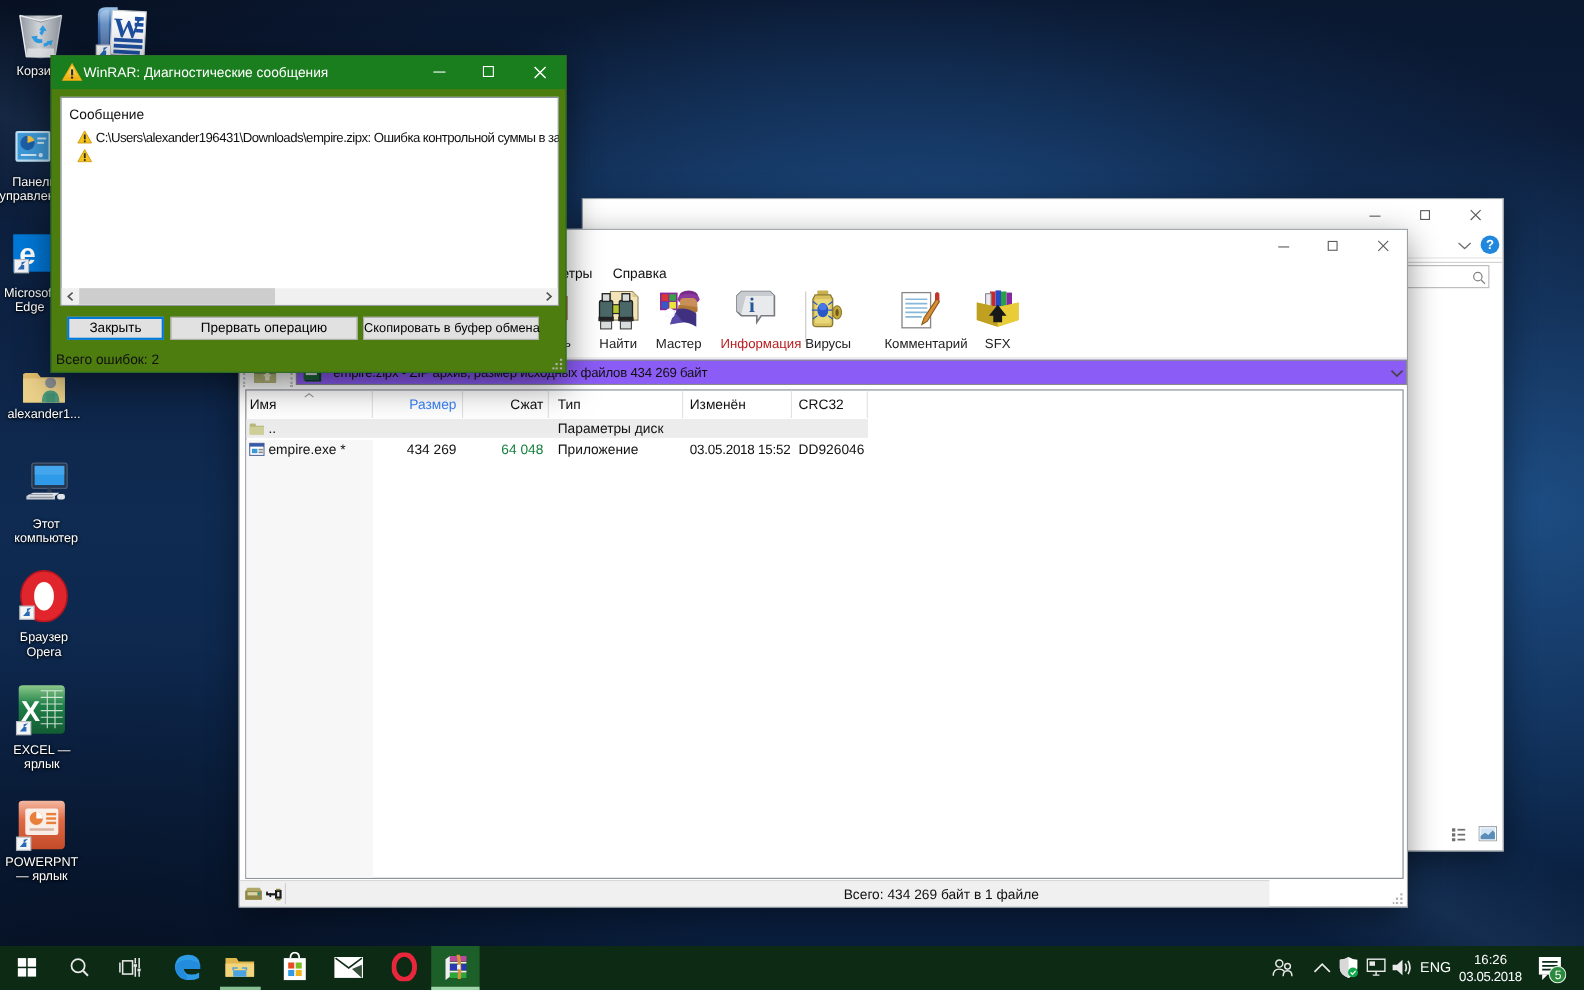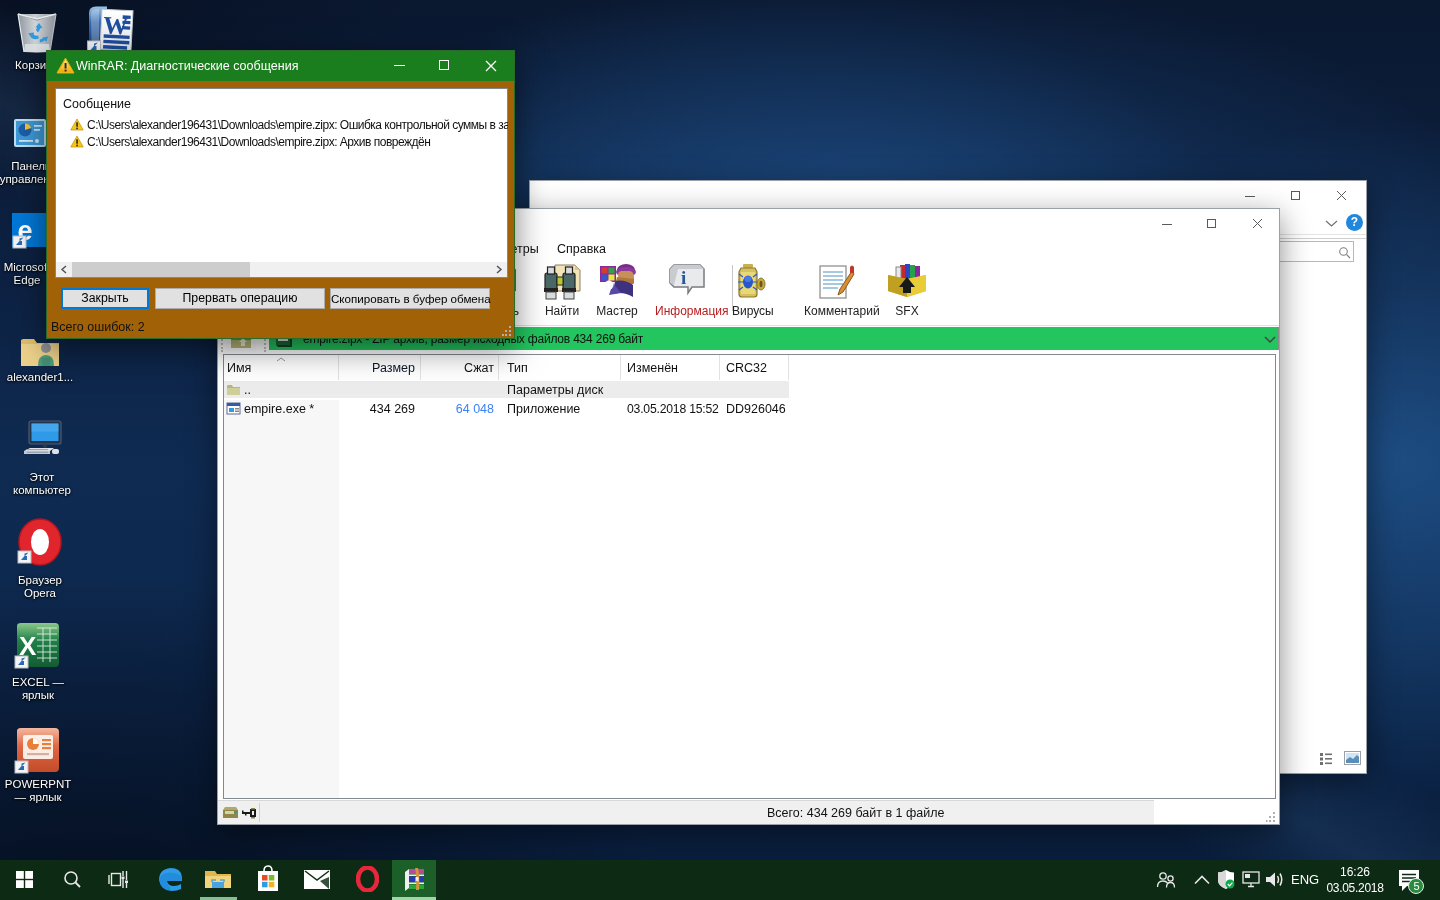--- a/index.html
+++ b/index.html
@@ -304,21 +304,21 @@
 
  <div class="a" style="left:3px;top:123px;width:2px;height:20px;border-left:2px dotted #c0c0c0"></div>
  <div class="a" style="left:8px;top:121px;width:30px;height:23px;background:#fdfdfd">
   <svg class="a" style="left:4px;top:3px" width="22" height="17">
         <path d="M1 4 L1 15 L21 15 L21 6 L10 6 L8 3 L2 3Z" fill="#8a8a52"></path>
         <path d="M1 7 L21 7 L21 15 L1 15Z" fill="#b8b87a"></path>
         <path d="M11 13 L11 9 L9 9 L13 5 L17 9 L15 9 L15 13Z" fill="#f0f0d8"></path>
       </svg>
  </div>
  <div class="a" style="left:46px;top:123px;width:2px;height:20px;border-left:2px dotted #c0c0c0"></div>
- <div class="a" style="left:51px;top:118px;width:1010px;height:23px;border:1px solid #8a8a8a;background:#22c55e">
+ <div class="a" style="left:51px;top:118px;width:1010px;height:23px;border:1px solid #8a8a8a;background:#8b5cf6">
   <svg class="a" style="left:5px;top:3px" width="18" height="16">
         <rect x="1" y="3" width="14" height="11" fill="#1a6838"></rect>
         <rect x="1" y="3" width="14" height="3.5" fill="#2a8850"></rect>
         <rect x="3" y="7.5" width="10" height="2.5" fill="#e8e8e8"></rect>
         <path d="M15 3 L17 5 L17 16 L3 16 L1 14 L15 14Z" fill="#0e4424"></path>
       </svg>
   <div class="a" style="left:33px;top:4px;font-size:12px;letter-spacing:-0.2px;color:#111">empire.zipx - ZIP архив, размер исходных файлов 434 269 байт</div>
   <svg class="a" style="left:994px;top:8px" width="12" height="8">
         <path d="M1 1 L6 6 L11 1" stroke="#444" stroke-width="1.5" fill="none"></path>
       </svg>
@@ -328,21 +328,21 @@
   <div class="a" style="left:0;top:0;width:115px;height:25px;border-right:1px solid #e2e2e2"></div>
   <div class="a" style="left:115px;top:0;width:82px;height:25px;border-right:1px solid #e2e2e2"></div>
   <div class="a" style="left:197px;top:0;width:78px;height:25px;border-right:1px solid #e2e2e2"></div>
   <div class="a" style="left:275px;top:0;width:122px;height:25px;border-right:1px solid #e2e2e2"></div>
   <div class="a" style="left:397px;top:0;width:99px;height:25px;border-right:1px solid #e2e2e2"></div>
   <div class="a" style="left:496px;top:0;width:69px;height:25px;border-right:1px solid #e2e2e2"></div>
   <svg class="a" style="left:52px;top:2px" width="10" height="5">
         <path d="M1 4 L5 1 L9 4" fill="none" stroke="#9a9a9a" stroke-width="1"></path>
       </svg>
   <div class="a" style="left:3px;top:6px;font-size:12.5px;color:#111">Имя</div>
-  <div class="a" style="left:115px;top:6px;width:76px;text-align:right;font-size:12.5px;color:#0f172a">Размер</div>
+  <div class="a" style="left:115px;top:6px;width:76px;text-align:right;font-size:12.5px;color:#3b82f6">Размер</div>
   <div class="a" style="left:197px;top:6px;width:73px;text-align:right;font-size:12.5px;color:#111">Сжат</div>
   <div class="a" style="left:283px;top:6px;font-size:12.5px;color:#111">Тип</div>
   <div class="a" style="left:403px;top:6px;font-size:12.5px;color:#111">Изменён</div>
   <div class="a" style="left:502px;top:6px;font-size:12.5px;color:#111">CRC32</div>
 
   <div class="a" style="left:0;top:26px;width:565px;height:17px;background:#ececec"></div>
   <svg class="a" style="left:2px;top:28px" width="15" height="13">
         <path d="M1 3 L1 12 L14 12 L14 4 L7 4 L6 2 L2 2Z" fill="#b8b87c"></path>
         <path d="M1 5 L14 5 L14 12 L1 12Z" fill="#cfcf9a"></path>
       </svg>
@@ -353,21 +353,21 @@
 
   <svg class="a" style="left:2px;top:47px" width="15" height="13">
         <rect x="1" y="1" width="13" height="11" fill="#fff" stroke="#5a6a9a"></rect>
         <rect x="1" y="1" width="13" height="3" fill="#3858a8"></rect>
         <rect x="3" y="6" width="5" height="4" fill="#3898d8"></rect>
         <rect x="9" y="6" width="4" height="1.5" fill="#888"></rect>
         <rect x="9" y="8.5" width="4" height="1.5" fill="#888"></rect>
       </svg>
   <div class="a" style="left:20px;top:47px;font-size:12.5px;color:#111">empire.exe *</div>
   <div class="a" style="left:115px;top:47px;width:76px;text-align:right;font-size:12.5px;color:#111">434 269</div>
-  <div class="a" style="left:197px;top:47px;width:73px;text-align:right;font-size:12.5px;color:#3b82f6">64 048</div>
+  <div class="a" style="left:197px;top:47px;width:73px;text-align:right;font-size:12.5px;color:#15803d">64 048</div>
   <div class="a" style="left:283px;top:47px;font-size:12.5px;color:#111">Приложение</div>
   <div class="a" style="left:403px;top:47px;font-size:12.2px;letter-spacing:-0.2px;color:#111">03.05.2018 15:52</div>
   <div class="a" style="left:502px;top:47px;font-size:12.5px;color:#111">DD926046</div>
  </div>
 
  <div class="a" style="left:0;top:591px;width:936px;height:24px;background:#f0f0f0;border-top:1px solid #d8d8d8">
   <svg class="a" style="left:4px;top:4px" width="17" height="15">
         <path d="M1 5 L3 2 L14 2 L16 5 L16 13 L1 13Z" fill="#b0a868"></path>
         <path d="M1 5 L16 5 L16 13 L1 13Z" fill="#8f8848"></path>
         <rect x="3" y="6" width="9" height="3" fill="#d8d4a8"></rect>
@@ -389,21 +389,21 @@
           <rect x="7" y="4" width="2" height="2"></rect>
           <rect x="7" y="8" width="2" height="2"></rect>
           <rect x="3" y="4" width="2" height="2"></rect>
           <rect x="3" y="8" width="2" height="2"></rect>
           <rect x="0" y="8" width="1.5" height="2"></rect>
         </g>
       </svg>
  </div>
 </div>
 
-<div class="a" style="left:46px;top:50px;width:469px;height:289px;background:#a16207;border:1px solid #2a6b2a;box-shadow:0 10px 30px rgba(0,0,0,.5)">
+<div class="a" style="left:46px;top:50px;width:469px;height:289px;background:#4d7c0f;border:1px solid #2a6b2a;box-shadow:0 10px 30px rgba(0,0,0,.5)">
  <div class="a" style="left:0;top:0;width:467px;height:30px;background:#1a7e1f">
   <svg class="a" style="left:9px;top:6px" width="19" height="17" viewBox="0 0 19 17">
         <path d="M9.5 1 L18 16 L1 16 Z" fill="#f5c518" stroke="#e8a812" stroke-width="1"></path>
         <path d="M9.5 3 L16.3 15 L2.7 15 Z" fill="url(#warng)"></path>
         <defs>
           <linearGradient id="warng" x1="0" y1="0" x2="0" y2="1">
             <stop offset="0" stop-color="#fde892"></stop>
             <stop offset="1" stop-color="#f0a80a"></stop>
           </linearGradient>
         </defs>
@@ -423,21 +423,20 @@
         <path d="M9.5 1 L18 16 L1 16 Z" fill="#f5c518" stroke="#c89010" stroke-width="1"></path>
         <rect x="8.5" y="5.5" width="2.2" height="6" fill="#2a2a2a"></rect>
         <rect x="8.5" y="12.8" width="2.2" height="2.2" fill="#2a2a2a"></rect>
       </svg>
   <svg class="a" style="left:14px;top:46px" width="14" height="13" viewBox="0 0 19 17">
         <path d="M9.5 1 L18 16 L1 16 Z" fill="#f5c518" stroke="#c89010" stroke-width="1"></path>
         <rect x="8.5" y="5.5" width="2.2" height="6" fill="#2a2a2a"></rect>
         <rect x="8.5" y="12.8" width="2.2" height="2.2" fill="#2a2a2a"></rect>
       </svg>
   <div class="a" style="left:31px;top:29px;width:421px;font-size:12px;letter-spacing:-0.5px;color:#111;white-space:nowrap;overflow:hidden">C:\Users\alexander196431\Downloads\empire.zipx: Ошибка контрольной суммы в зашифрованном файле</div>
-  <div class="a" style="left:31px;top:46px;width:421px;font-size:12px;letter-spacing:-0.5px;color:#111;white-space:nowrap;overflow:hidden">C:\Users\alexander196431\Downloads\empire.zipx: Архив повреждён</div>
   <div class="a" style="left:0;top:173px;width:451px;height:15px;background:#f0f0f0">
    <svg class="a" style="left:4px;top:3px" width="7" height="9">
           <path d="M6 1 L2 4.5 L6 8" stroke="#505050" stroke-width="1.4" fill="none"></path>
         </svg>
    <div class="a" style="left:16px;top:0;width:178px;height:15px;background:#cdcdcd"></div>
    <svg class="a" style="left:440px;top:3px" width="7" height="9">
           <path d="M1 1 L5 4.5 L1 8" stroke="#505050" stroke-width="1.4" fill="none"></path>
         </svg>
   </div>
  </div>

